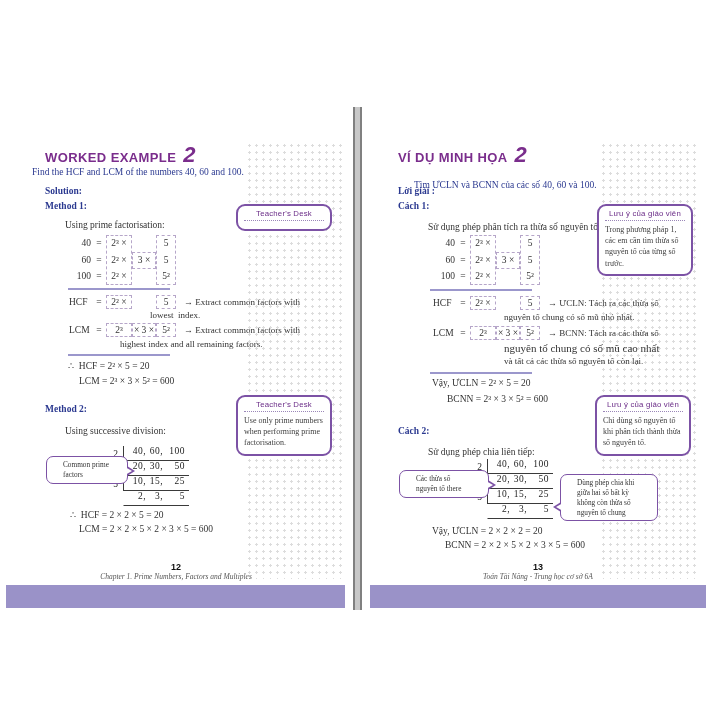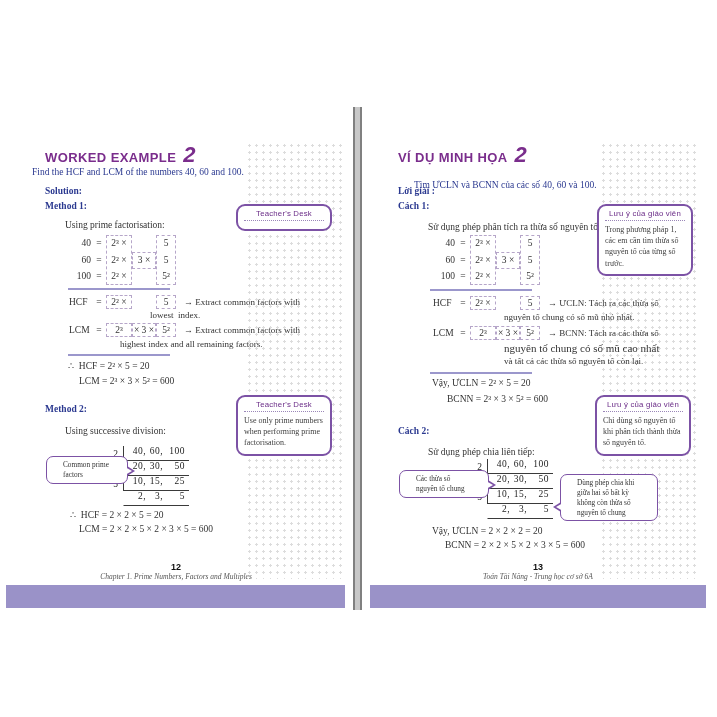--- a/index.html
+++ b/index.html
@@ -287,21 +287,21 @@
     <div class="drow last">
       <div class="dv"></div>
       <div class="nums">
           <span class="nn w1">2,</span>
           <span class="nn w2">3,</span>
           <span class="nn w3">5</span>
         </div>
     </div>
   </div>
 
-  <div class="bub tail-r" style="left:399px;top:470px;width:56px;">Các thừa số nguyên tố chung</div>
+  <div class="bub tail-r" style="left:399px;top:470px;width:56px;">Các thừa số nguyên tố there</div>
   <div class="bub tail-l" style="left:560px;top:474px;width:64px;">Dùng phép chia khi giữa hai số bất kỳ không còn thừa số nguyên tố chung</div>
 
   <div class="txt" style="left:432px;top:526px;">Vậy, ƯCLN = 2 × 2 × 2 = 20</div>
   <div class="txt" style="left:445px;top:540px;">BCNN = 2 × 2 × 5 × 2 × 3 × 5 = 600</div>
 
   <div class="tbox" style="left:597px;top:204px;">
     <div class="tbox-t">Lưu ý của giáo viên</div>
     <div class="tbox-b">Trong phương pháp 1, các em cần tìm thừa số nguyên tố của từng số trước.</div>
   </div>
   <div class="tbox" style="left:595px;top:395px;">

